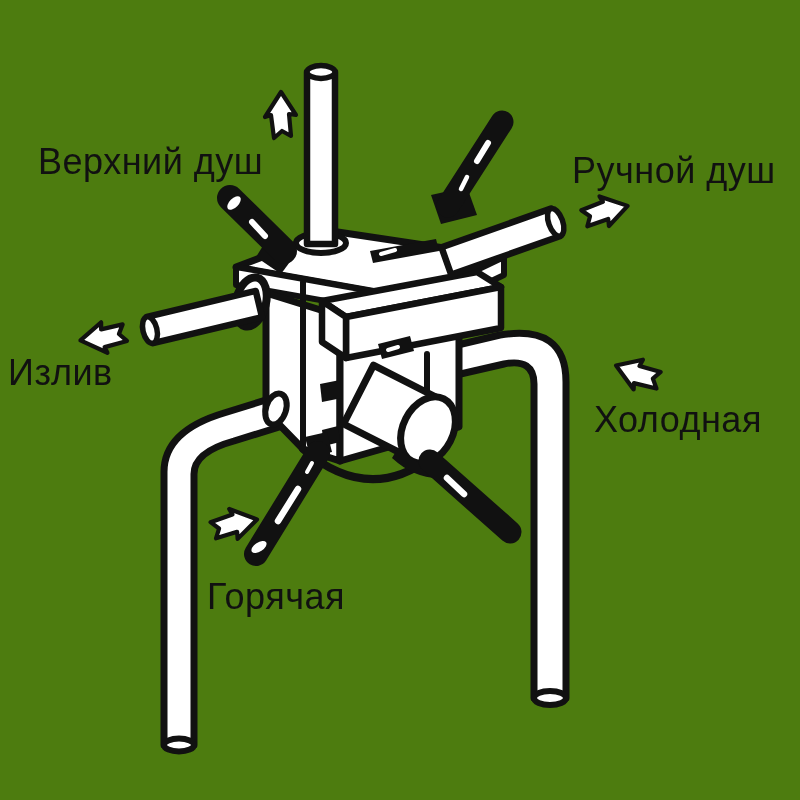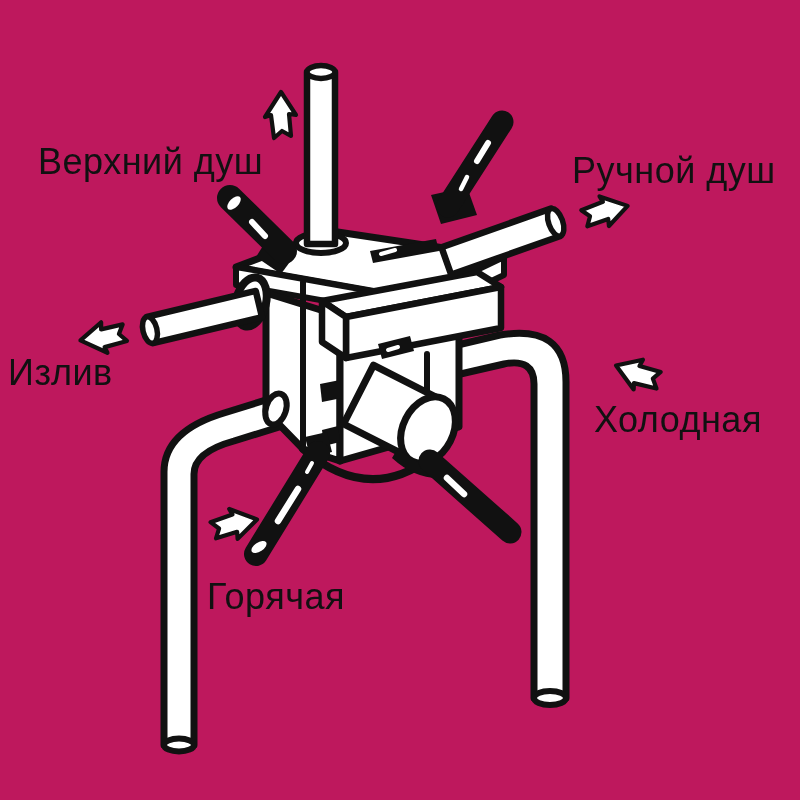--- a/index.html
+++ b/index.html
@@ -1,16 +1,16 @@
 <!DOCTYPE html>
 <html><head>
 <meta charset="utf-8">
 <style>
   html,body{margin:0;padding:0;background:#ffffff;}
-  .stage{position:relative;width:800px;height:800px;background:#be185d;overflow:hidden;
+  .stage{position:relative;width:800px;height:800px;background:#4d7c0f;overflow:hidden;
          font-family:"Liberation Sans", sans-serif;}
   svg{display:block}
   text.lbl{font-family:"Liberation Sans", sans-serif;font-size:36px;letter-spacing:0.5px;fill:#111;}
 </style>
 </head>
 <body>
 
 <div class="stage">
 <svg width="800" height="800" viewBox="0 0 800 800">
   <defs>

